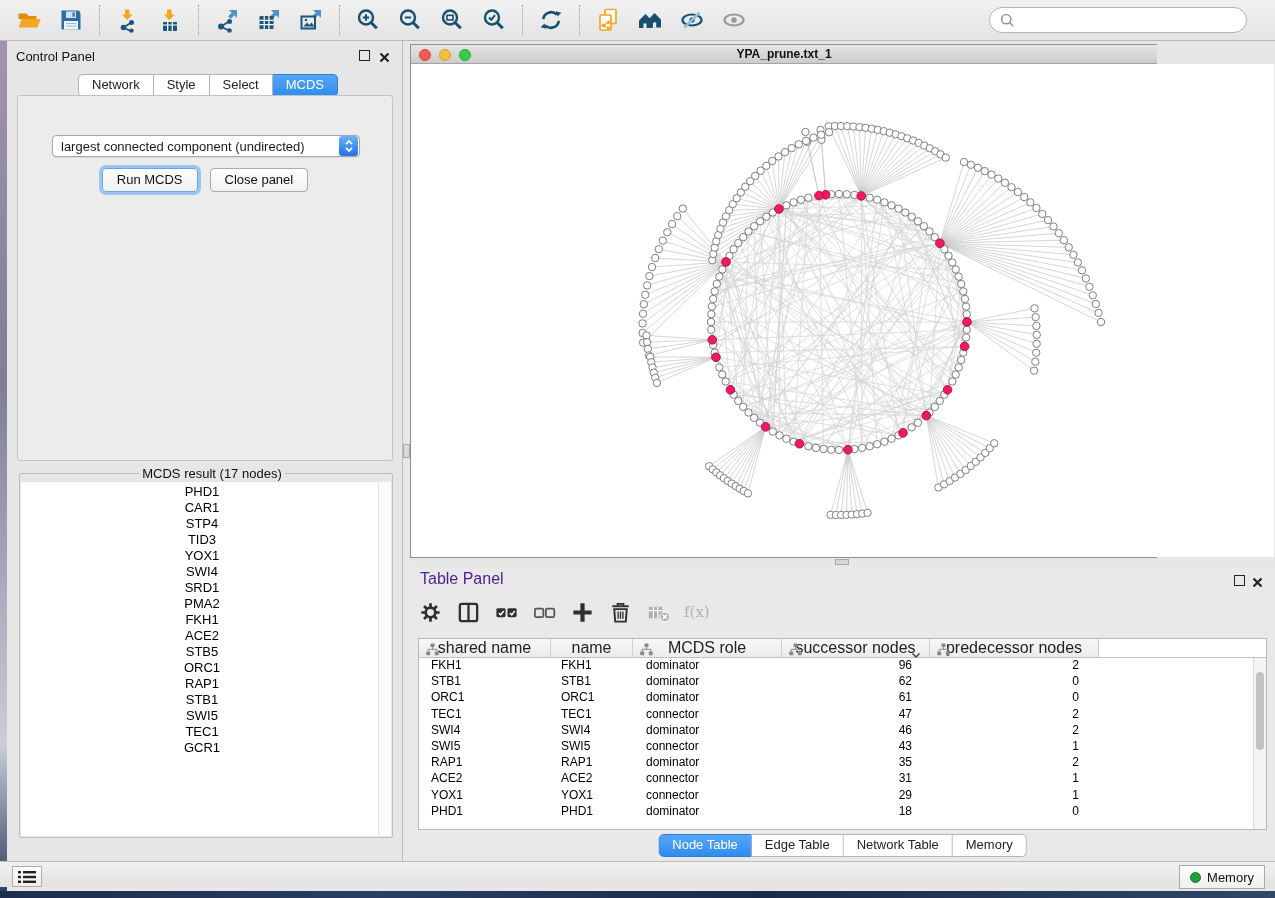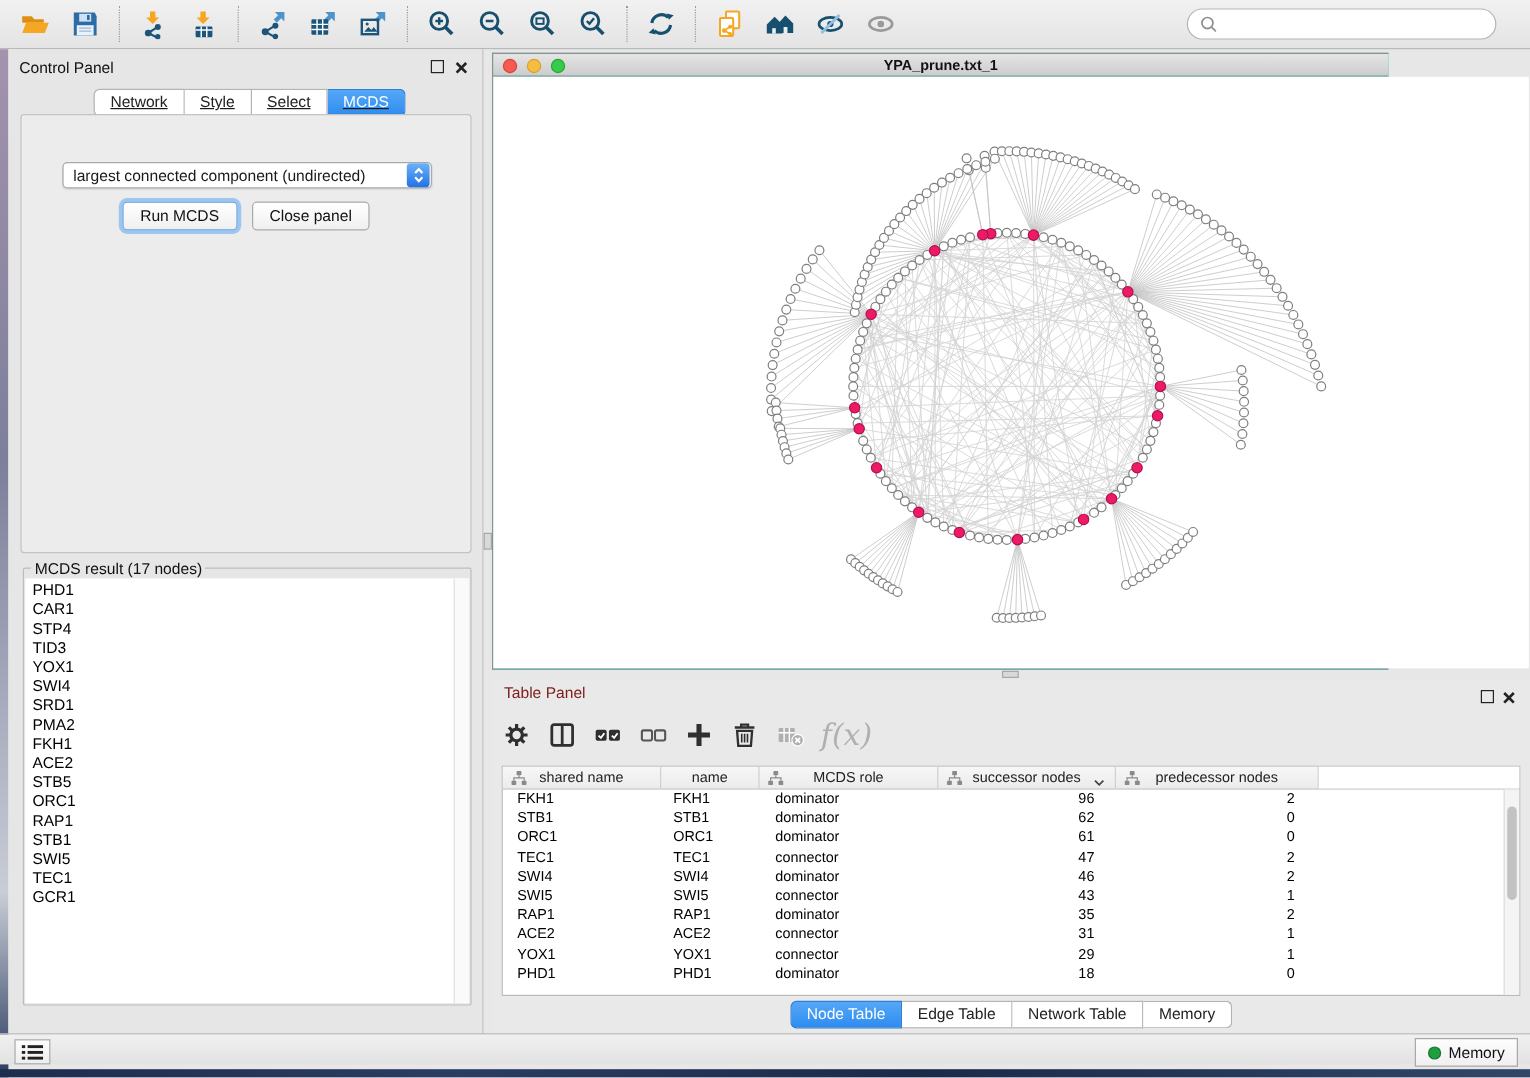--- a/index.html
+++ b/index.html
@@ -29,39 +29,39 @@
     display:flex; align-items:center; padding:0 10px; }
   .search-field input { border:none; outline:none; flex:1; font-size:13px; background:transparent; font-family:"Liberation Sans",sans-serif; }
 
   
   .control-panel { position:absolute; left:7px; top:41px; width:396px; height:820px; background:#e6e6e6; border-right:1px solid #bdbdbd; }
   .cp-header { position:absolute; left:9px; top:8px; font-size:13px; color:#111; }
   .panel-float { position:absolute; top:9px; width:11px; height:11px; border:1.6px solid #222; background:transparent; }
   .panel-close { position:absolute; top:8px; }
   .cp-float { right:32px; } .cp-close { right:12px; }
   .seg-tabs { position:absolute; display:flex; font-size:13px; }
-  .cp-tabs { left:71px; top:33px;text-decoration:underline; }
+  .cp-tabs { left:71px; top:33px; }
   .seg { padding:3px 13px 4px 13px; background:#fff; border:1px solid #b3b3b3; border-left:none; color:#222; line-height:14px; }
   .seg:first-child { border-left:1px solid #b3b3b3; border-radius:5px 0 0 5px; }
   .seg:last-child { border-radius:0 5px 5px 0; }
   .seg.sel { background:linear-gradient(#55a7f7,#2e8cf0); border-color:#2e7fd6; color:#fff; }
   .cp-content { position:absolute; left:10px; top:54px; width:376px; height:366px;
     background:#ececec; border:1px solid #c3c3c3; border-radius:3px; }
   .opt-label { position:absolute; left:0; top:20px; width:100%; text-align:center; font-size:13px; color:#111; }
   .select-box { position:absolute; left:34px; top:39px; width:308px; height:22px; background:#fff;
     border:1px solid #a9a9a9; border-radius:4px; display:flex; align-items:center; box-shadow:0 1px 1px rgba(0,0,0,.08);gap:32px; }
   .select-box .val { flex:1; font-size:13px; padding-left:8px; white-space:nowrap; overflow:hidden; }
   .select-stepper { width:19px; height:20px; border-radius:3px; margin-right:1px;
     background:linear-gradient(#6cb1f8,#2273e2); display:flex; align-items:center; justify-content:center; }
   .btn-row { position:absolute; left:0; top:72px; width:100%; display:flex; justify-content:center; gap:12px; }
   .mac-btn { font-size:13px; padding:3px 14px 4px 14px; background:linear-gradient(#ffffff,#f0f0f0);
     border:1px solid #ababab; border-radius:4px; color:#111; font-family:"Liberation Sans",sans-serif; }
   .mac-btn.focus { box-shadow:0 0 0 3px #9cc5f2; border-color:#6ba4df; }
   .mcds-fieldset { position:absolute; left:12px; top:425px; width:374px; height:372px;
-    border:1px solid #bdbdbd; border-radius:2px; }
+    border:1px solid #bdbdbd; border-radius:2px;text-align:center; }
   .mcds-fieldset legend { font-size:13px; color:#111; margin-left:6px; padding:0 3px; }
   .mcds-list { position:absolute; left:1px; top:1px; right:1px; bottom:1px; background:#fff; overflow:hidden; }
   .mcds-item { font-size:13px; line-height:16px; padding-left:6px; color:#000; }
   .mcds-scroll { position:absolute; right:0; top:0; width:13px; height:100%; background:#fafafa; border-left:1px solid #e0e0e0; }
   .mcds-inner { position:absolute; left:0; top:2px; right:14px; bottom:0; }
 
   
   .v-splitter { position:absolute; left:403px; top:41px; width:7px; height:820px; background:#e7e7e7; }
   .v-splitter .handle { position:absolute; left:0; top:403px; width:7px; height:14px; background:#d9d9d9; border:1px solid #a8a8a8; }
   .h-splitter { position:absolute; left:410px; top:558px; width:865px; height:8px; background:#e7e7e7; }
@@ -73,28 +73,28 @@
     text-align:center; font-size:12px; font-weight:bold; line-height:18px; position:relative; color:#111; }
   .lights { position:absolute; left:8px; top:3.5px; display:flex; gap:8px; }
   .light { width:12px; height:12px; border-radius:50%; }
   .light.red { background:#f45b51; border:1px solid #d9443c; }
   .light.yellow { background:#f6be40; border:1px solid #d8a030; }
   .light.green { background:#39c94c; border:1px solid #24a839; }
   .net-canvas { position:relative; width:863px; height:493px; background:#fff; }
 
   
   .table-panel { position:absolute; left:410px; top:566px; width:865px; height:295px; background:#e9e9e9; }
-  .tp-header { position:absolute; left:10px; top:4px; font-size:13px; color:#7f1d1d; }
+  .tp-header { position:absolute; left:10px; top:4px; font-size:16px; color:#4c1d95; }
   .tp-float { right:30px; } .tp-close { right:12px; }
   .tp-toolbar { position:absolute; left:8px; top:26px; height:40px; display:flex; align-items:center; gap:13px; }
   .tic { width:25px; height:25px; display:block; }
-  .fx { font-family:"DejaVu Serif", serif; font-style:italic; font-size:25px; color:#b0b0b0; }
+  .fx { font-family:"DejaVu Serif", serif; font-size:15px; color:#b0b0b0; }
   .table-wrap { position:absolute; left:8px; top:72px; width:849px; height:192px; background:#fff; border:1px solid #b9b9b9; }
   .thead { display:flex; height:19px; background:linear-gradient(#f7f7f7,#ebebeb); border-bottom:1px solid #c2c2c2; }
-  .th { display:flex; align-items:center; justify-content:center; position:relative; font-size:12px; color:#222; border-right:1px solid #cfcfcf; }
+  .th { display:flex; align-items:center; justify-content:center; position:relative; font-size:16px; color:#222; border-right:1px solid #cfcfcf; }
   .th .tree { position:absolute; left:7px; top:3px; }
   .th .sort { position:absolute; right:8px; top:6px; }
   .trow { display:flex; height:16.2px; font-size:12px; color:#000; }
   .trow > div { overflow:hidden; white-space:nowrap; }
   .c0 { width:132px; padding-left:12px; } .c1 { width:82px; padding-left:10px; }
   .c2 { width:149px; padding-left:13px; } .c3 { width:148px; text-align:right; padding-right:18px; }
   .c4 { width:169px; text-align:right; padding-right:20px; }
   .tbody-scroll { position:absolute; right:0; top:19px; width:13px; bottom:0; background:#f4f4f4; border-left:1px solid #ddd; }
   .tbody-scroll .thumb { position:absolute; left:2px; top:14px; width:8px; height:78px; background:#c2c2c2; border-radius:4px; }
   .bottom-tabs { position:absolute; left:50%; transform:translateX(-50%); top:268px; }

